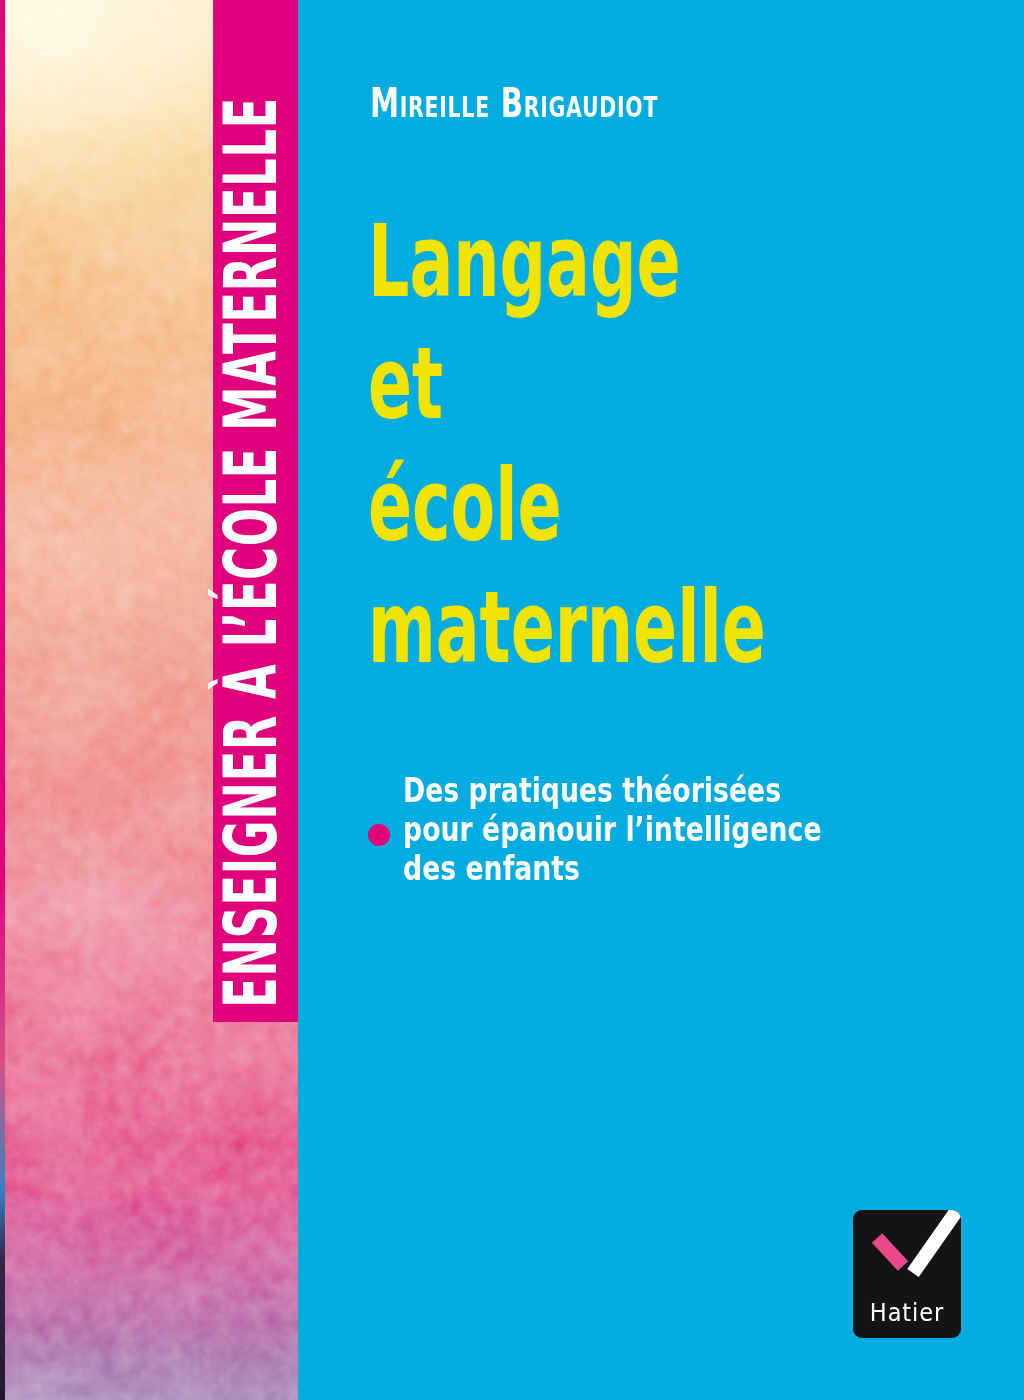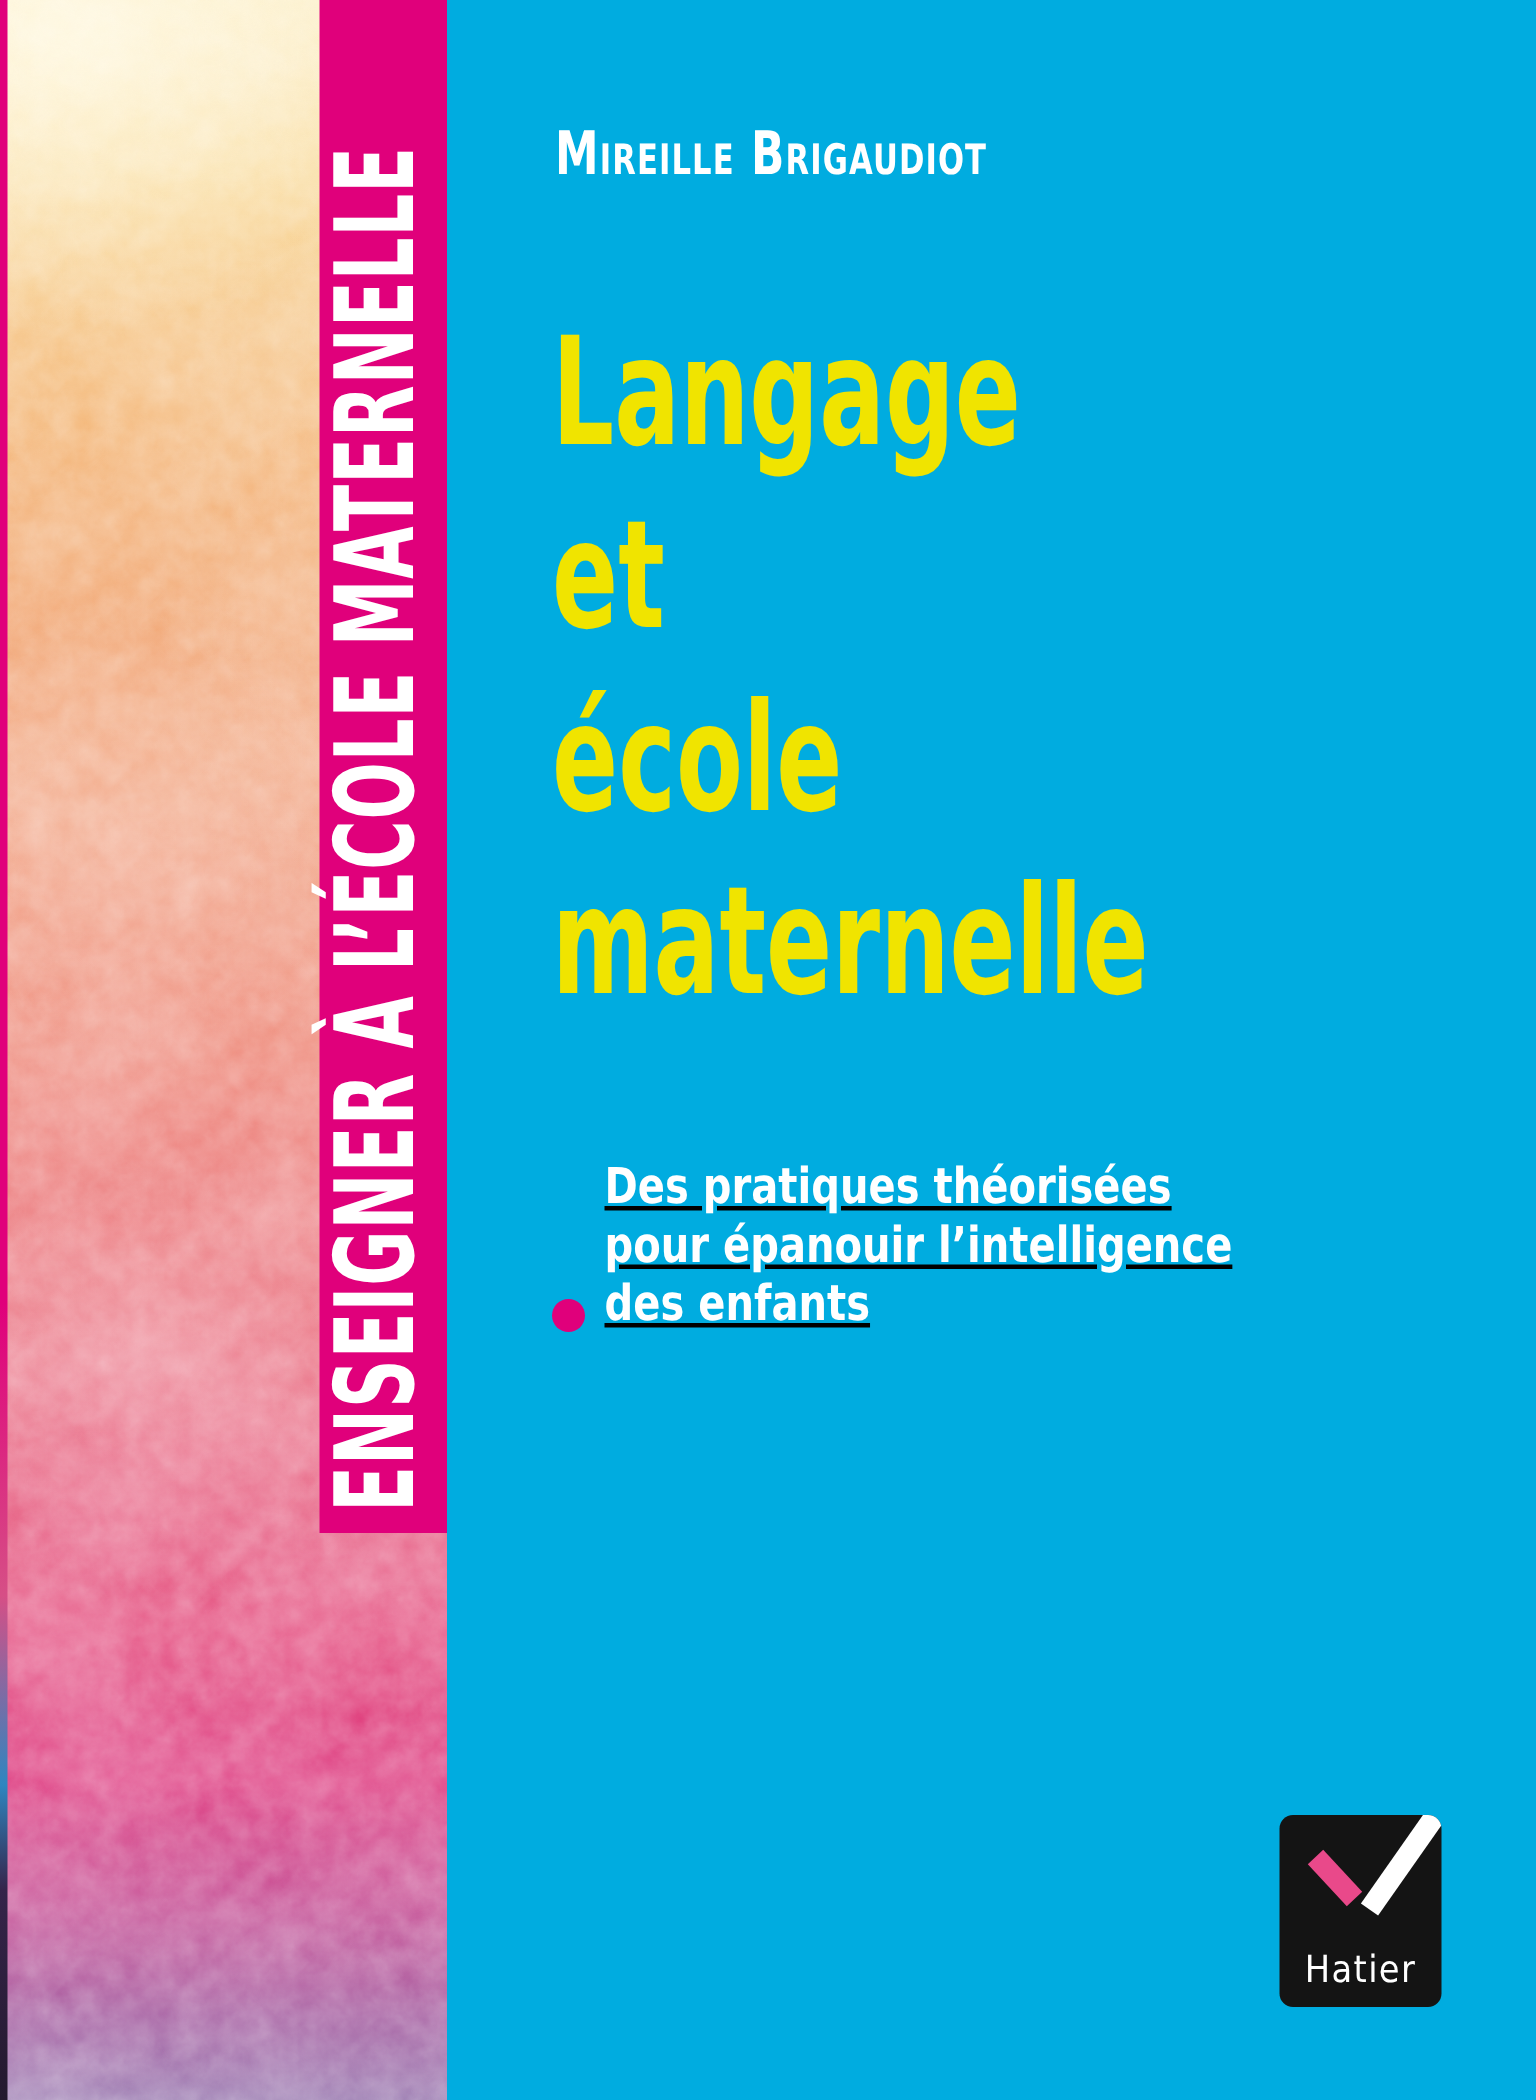--- a/index.html
+++ b/index.html
@@ -53,21 +53,21 @@
 
   .title {
     position:absolute; left:368px; top:201px;
     color:var(--yellow,#F0E400); font-weight:bold;
     font-size:100px; line-height:122px; white-space:nowrap;
     transform-origin:0 0; transform:scaleX(0.65);
   }
   .title .line { display:block; }
 
   .bullets { position:absolute; left:368px; top:771px; }
-  .bullet { display:flex; align-items:flex-end; margin-bottom:13px;text-decoration:underline; }
+  .bullet { display:flex; align-items:center; margin-bottom:13px; }
   .dot {
     flex:0 0 auto; width:22px; height:22px; border-radius:50%;
     background:var(--magenta,#E0007B); margin:11px 13px 0 0;
   }
   .btext {
     color:#fff; font-weight:bold; font-size:33px; line-height:39px;
     white-space:nowrap; transform-origin:0 0; transform:scaleX(0.81);
   }
   .btext span { display:block; }
 

